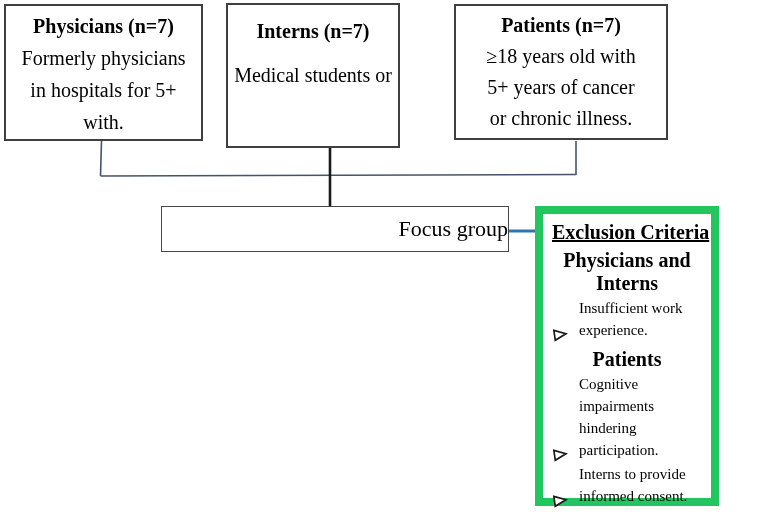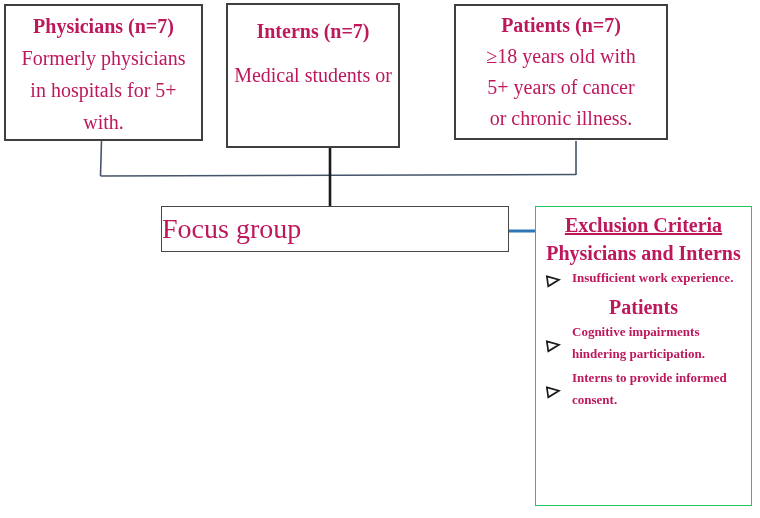--- a/index.html
+++ b/index.html
@@ -2,21 +2,21 @@
 <html><head>
 <meta charset="utf-8">
 <style>
   html, body { margin: 0; padding: 0; background: #ffffff; }
   .canvas {
     position: relative;
     width: 760px;
     height: 518px;
     background: #ffffff;
     font-family: "Liberation Serif", "DejaVu Serif", serif;
-    color: #be185d;
+    color: #000000;
     overflow: hidden;
   }
   .connectors {
     position: absolute;
     left: 0; top: 0;
     width: 760px; height: 518px;
     z-index: 1;
   }
   .box {
     position: absolute;
@@ -35,52 +35,51 @@
   .interns { left: 226px; top: 3px; width: 174px; height: 145px; padding-top: 10px; }
   .interns .box-title { line-height: 32px; margin-bottom: 12px; }
   .interns .box-line { line-height: 32px; }
 
   .patients { left: 454px; top: 4px; width: 214px; height: 136px; padding-top: 4px; }
   .patients .box-title, .patients .box-line { line-height: 31px; }
 
   .focus {
     left: 161px; top: 206px; width: 348px; height: 46px;
     border: 1.5px solid #474747;
-    font-size: 28px;
-    display: flex; align-items: center; justify-content: flex-start;
+    font-size: 22px;
+    display: flex; align-items: center; justify-content: flex-end;
   }
 
   .exclusion {
-    left: 535px; top: 206px; width: 217px; height: 300px;
-    border: 1px solid #22c55e;
+    left: 535px; top: 206px; width: 184px; height: 300px;
+    border: 8px solid #22c55e;
     padding: 7px 9px 0 9px;
     font-size: 20px;
     text-align: center;
   }
   .exc-title {
     font-weight: bold;
     text-decoration: underline;
     line-height: 23px;
     margin-bottom: 5px;
     white-space: nowrap;
   }
   .exc-heading {
     font-weight: bold;
     line-height: 23px;
     margin: 2px 0 2px 0;
   }
   .exc-heading.second { margin-top: 7px; }
   .bullet-row {
     display: flex;
-    align-items: center;
+    align-items: flex-end;
     text-align: left;
-    font-size: 13px;
+    font-size: 15px;
     line-height: 22px;
     margin: 2px 0;
-    font-weight: bold;
   }
   .arrow-icon {
     flex: 0 0 26px;
     padding-top: 5px;
     padding-left: 1px;
   }
   .arrow-icon svg { transform: rotate(-8deg); display: block; }
   .bullet-text { flex: 1; }
 </style>
 </head>

